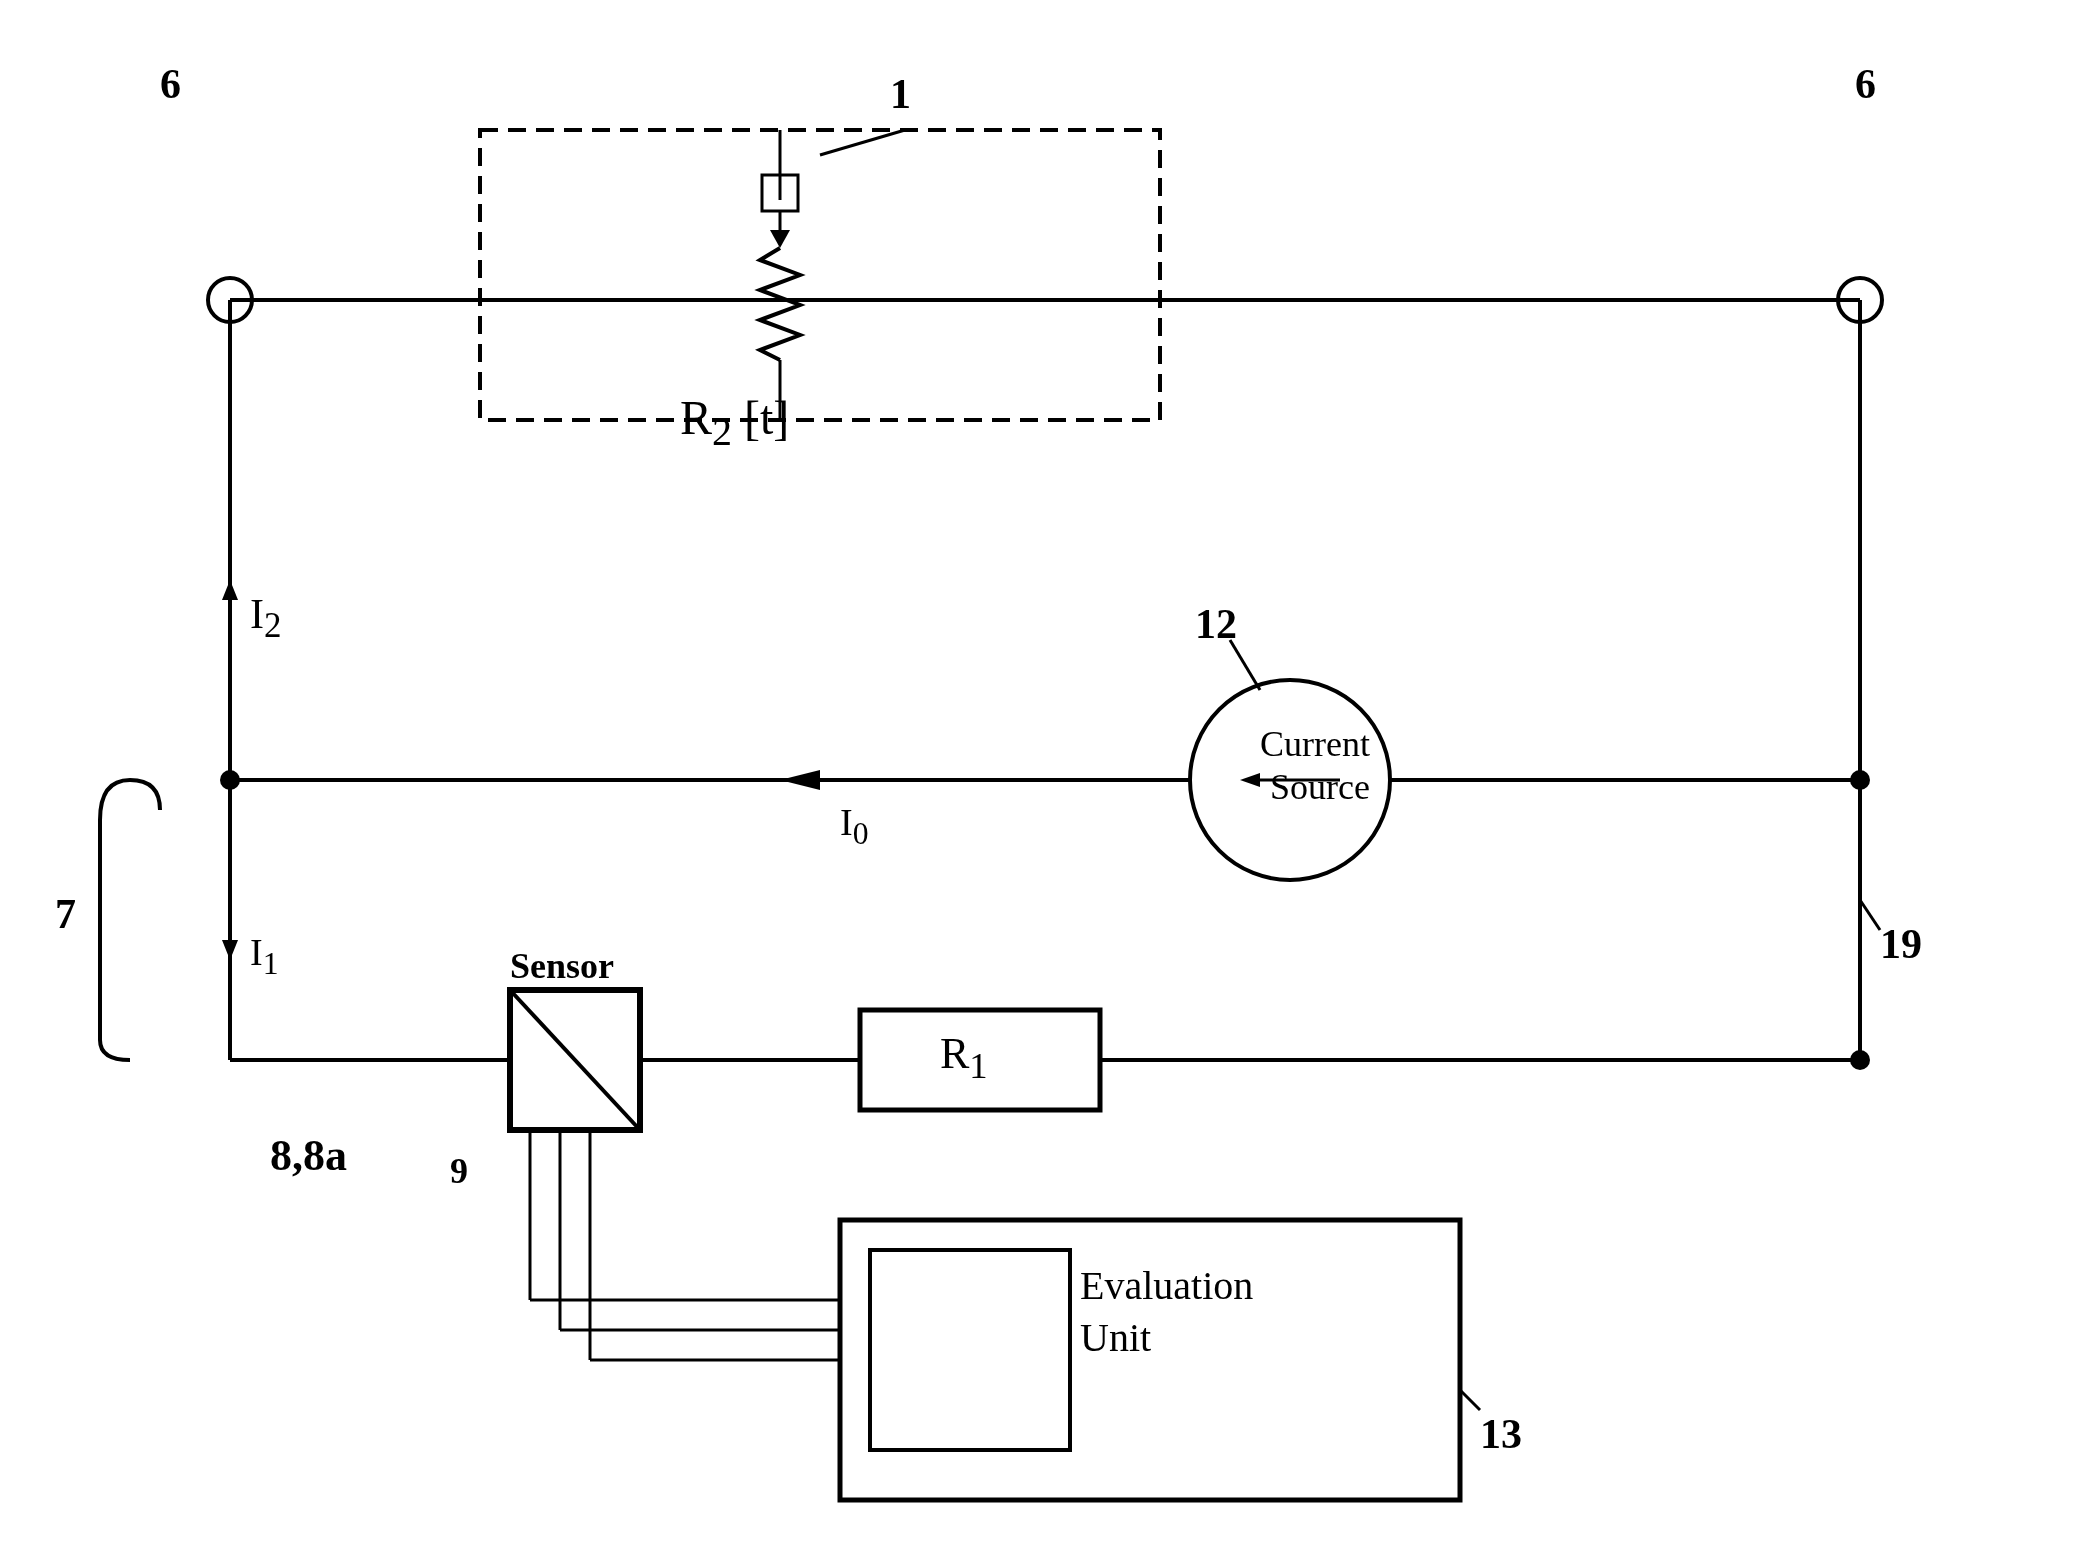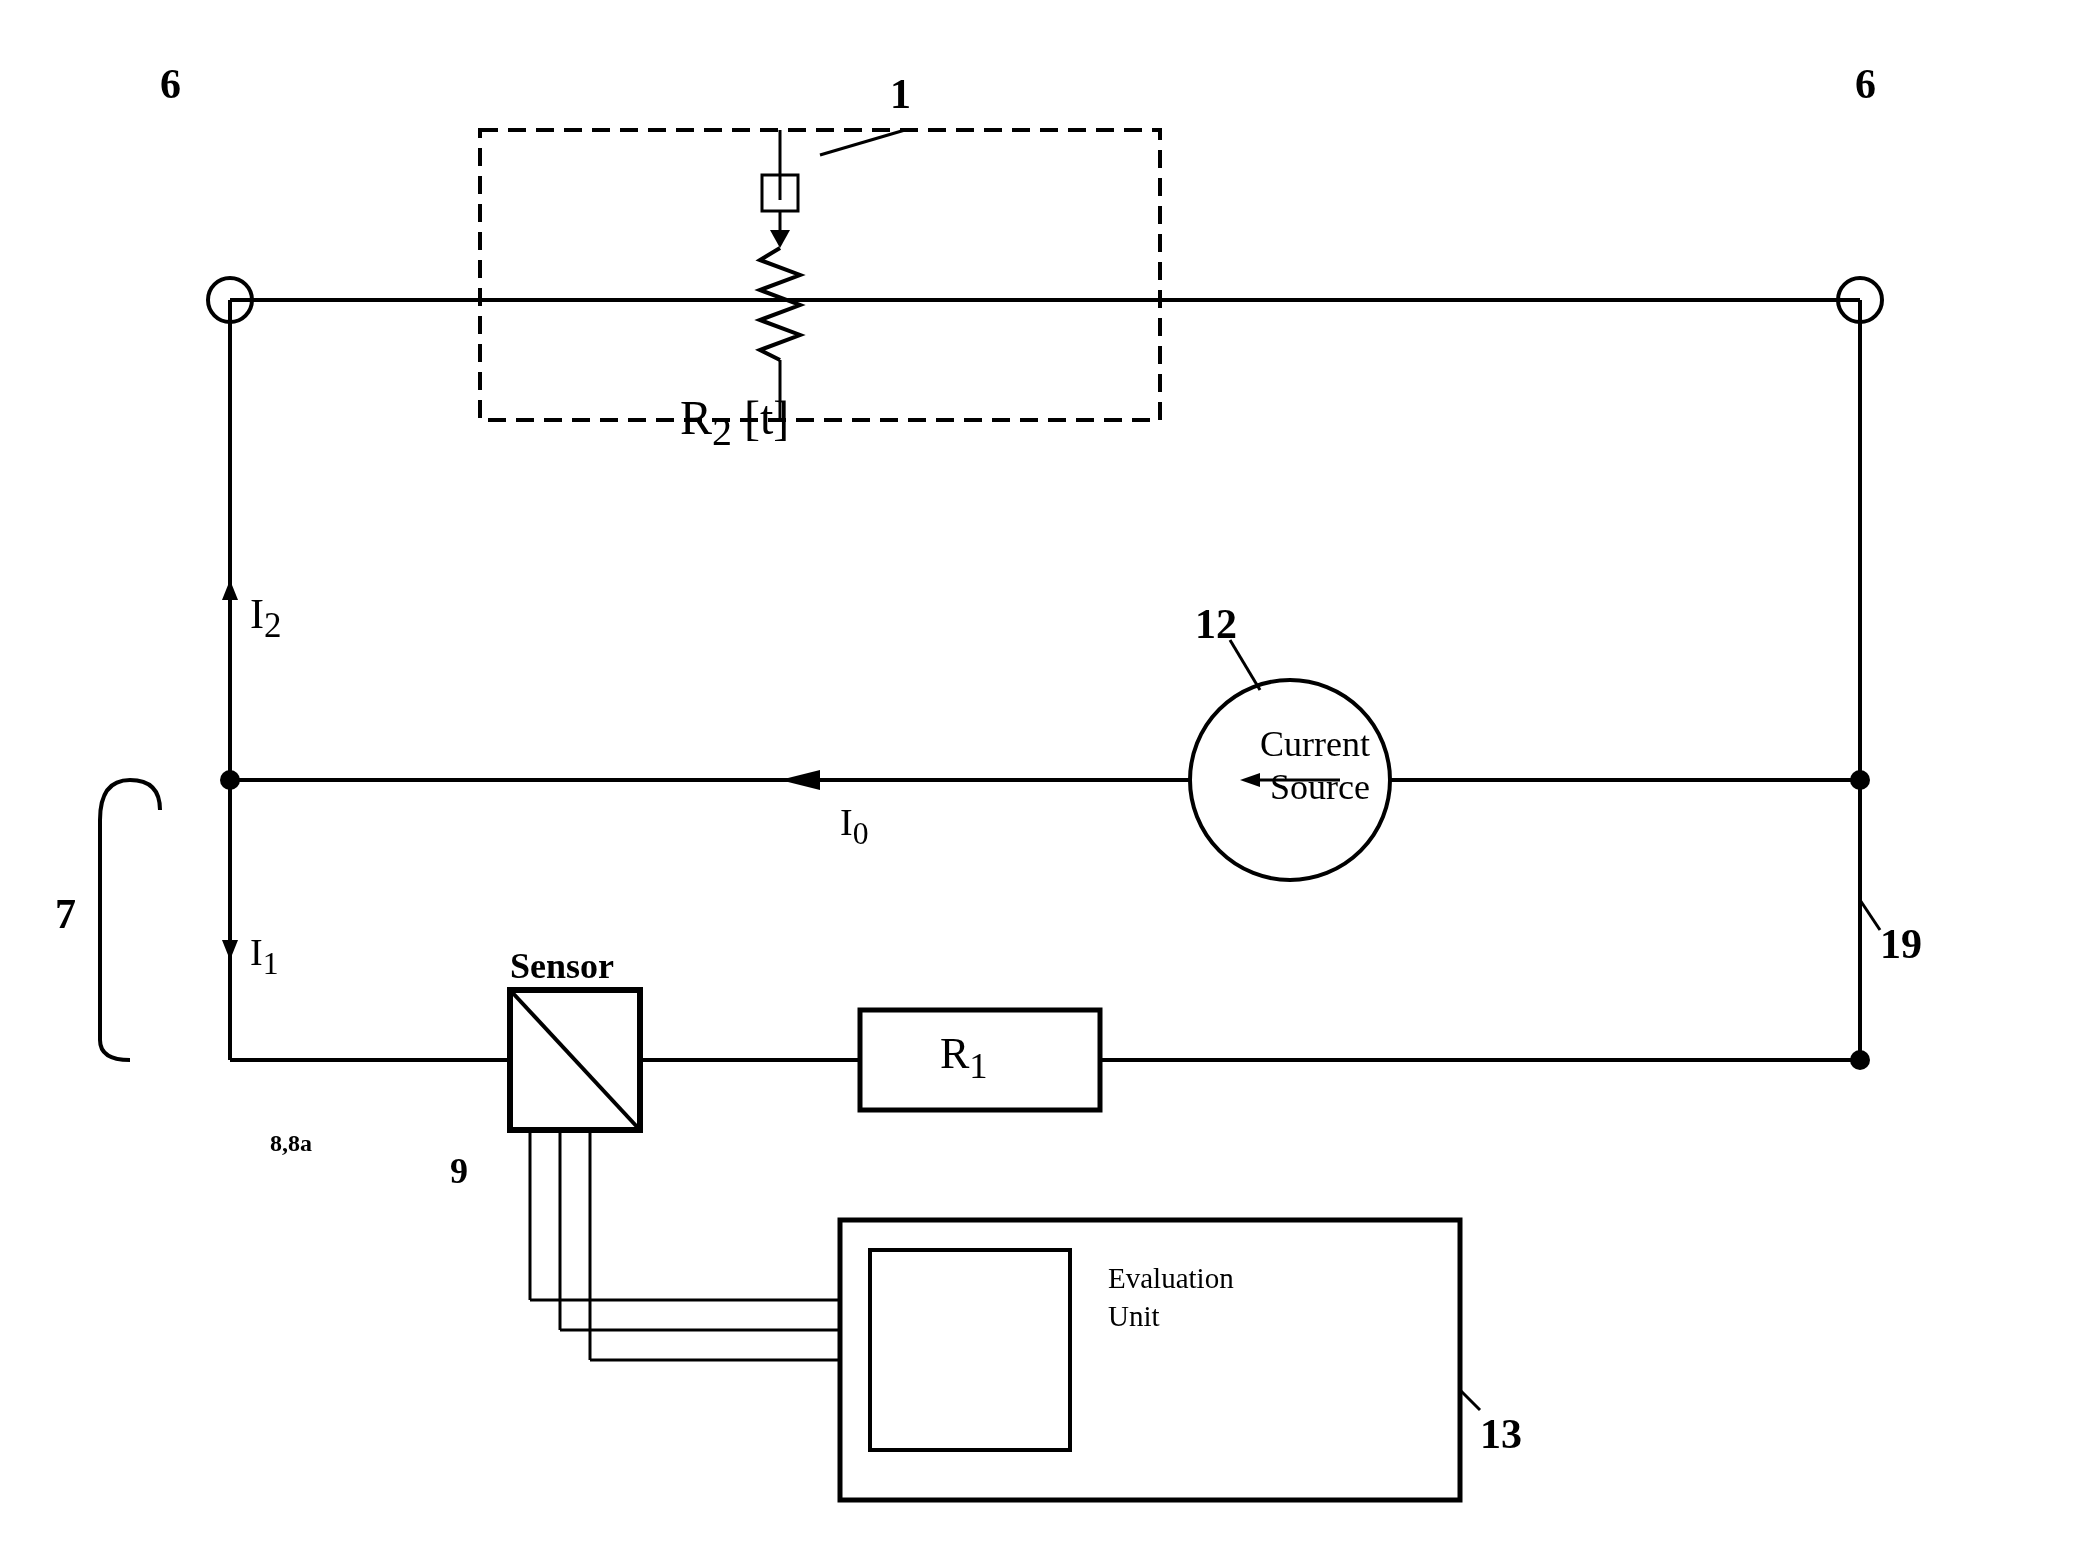--- a/index.html
+++ b/index.html
@@ -127,21 +127,21 @@
 <div style="position:absolute;left:1195px;top:600px;font-size:42px;font-weight:bold;font-family:'Times New Roman',serif;">12</div>
 
 <div style="position:absolute;left:1880px;top:920px;font-size:42px;font-weight:bold;font-family:'Times New Roman',serif;">19</div>
 
 <div style="position:absolute;left:250px;top:930px;font-size:38px;font-family:'Times New Roman',serif;text-align:right;">I<sub>1</sub></div>
 
 <div style="position:absolute;left:510px;top:945px;font-size:36px;font-weight:bold;font-family:'Times New Roman',serif;">Sensor</div>
 
 <div style="position:absolute;left:940px;top:1028px;font-size:44px;font-family:'Times New Roman',serif;text-align:center;">R<sub>1</sub></div>
 
-<div style="position:absolute;left:270px;top:1130px;font-size:24px;font-weight:bold;font-family:'Times New Roman',serif;">8,8a</div>
+<div style="position:absolute;left:270px;top:1130px;font-size:44px;font-weight:bold;font-family:'Times New Roman',serif;">8,8a</div>
 
 <div style="position:absolute;left:450px;top:1150px;font-size:36px;font-weight:bold;font-family:'Times New Roman',serif;">9</div>
 
-<div style="position:absolute;left:1080px;top:1260px;font-size:29px;font-family:'Times New Roman',serif;line-height:1.3;margin-left:28px;">Evaluation<br>Unit</div>
+<div style="position:absolute;left:1080px;top:1260px;font-size:40px;font-family:'Times New Roman',serif;line-height:1.3;">Evaluation<br>Unit</div>
 
 <div style="position:absolute;left:1480px;top:1410px;font-size:42px;font-weight:bold;font-family:'Times New Roman',serif;">13</div>
 
 <div style="position:absolute;left:55px;top:890px;font-size:42px;font-weight:bold;font-family:'Times New Roman',serif;">7</div>
 
 </body></html>

